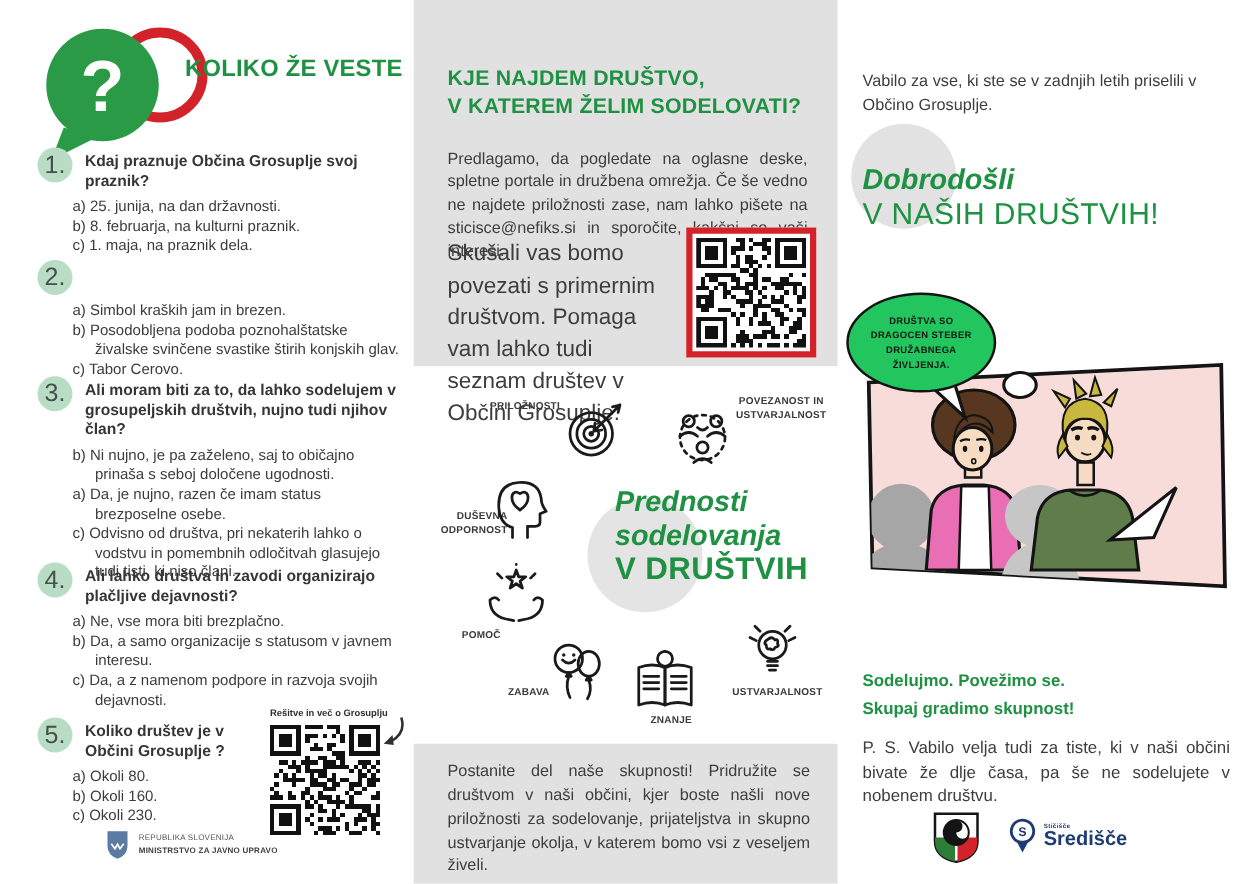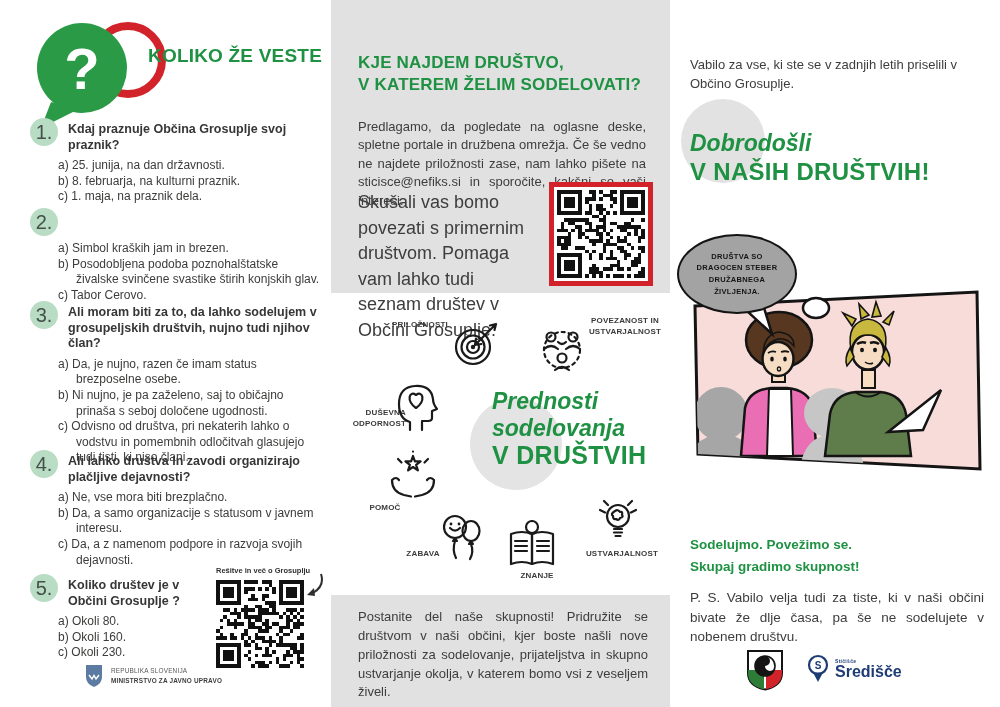--- a/index.html
+++ b/index.html
@@ -28,24 +28,24 @@
   .center-circle{position:absolute;left:470px;top:398px;width:92px;height:92px;border-radius:50%;background:#e4e4e4}
   .center-text{position:absolute;left:492px;top:388px;line-height:1.16}
   .center-text .it{font-style:italic;font-weight:700;font-size:23px;color:#1f9143}
   .center-text .bd{font-weight:700;font-size:25px;color:#1f9143;letter-spacing:.3px}
   .mid-bottom-text{position:absolute;left:358px;top:608px;width:290px;font-size:13px;line-height:1.45;text-align:justify;color:#3d3d3d}
   
   .r-intro{position:absolute;left:690px;top:56px;width:292px;font-size:13px;line-height:1.45;color:#3d3d3d}
   .r-circle{position:absolute;left:681px;top:99px;width:84px;height:84px;border-radius:50%;background:#e2e2e2}
   .r-welcome{position:absolute;left:690px;top:130px;line-height:1.2}
   .r-welcome .it{font-style:italic;font-weight:700;font-size:23px;color:#1f9143}
-  .r-welcome .bd{font-weight:700;font-size:24px;color:#1f9143;letter-spacing:.3px}
+  .r-welcome .bd{font-weight:400;font-size:24px;color:#1f9143;letter-spacing:.3px}
   .comic{position:absolute;left:675px;top:228px;width:312px;height:292px}
   .comic svg.scene{position:absolute;left:0;top:0}
-  .bubble{position:absolute;background:#a3a3a3;border:2.2px solid #141414;border-radius:50%;display:flex;align-items:center;justify-content:center;text-align:center;font-weight:700;font-size:7.5px;line-height:1.55;letter-spacing:.3px;color:#141414;padding:8px 12px}
+  .bubble{position:absolute;background:#22c55e;border:2.2px solid #141414;border-radius:50%;display:flex;align-items:center;justify-content:center;text-align:center;font-weight:700;font-size:7.5px;line-height:1.55;letter-spacing:.3px;color:#141414;padding:8px 12px}
   .bubble1{left:2px;top:6px;width:120px;height:80px}
   .bubble2{left:112px;top:180px;width:178px;height:98px}
   .r-green{position:absolute;left:690px;top:534px;color:#1f9143;font-weight:700;font-size:13.5px;line-height:1.6}
   .r-ps{position:absolute;left:690px;top:588px;width:294px;font-size:13.5px;line-height:1.45;text-align:justify;color:#3d3d3d}
   .logo-sredisce{position:absolute;left:806px;top:654px;display:flex;align-items:center;gap:5px}
   .logo-sredisce .txt{line-height:1;color:#1e3c74}
   .logo-sredisce .tiny{font-size:5px;font-weight:700;letter-spacing:.3px}
   .logo-sredisce .big{font-size:16px;font-weight:700}
   svg .stroke{fill:none;stroke:#1a1a1a;stroke-width:2.2;stroke-linecap:round;stroke-linejoin:round}
 </style>
@@ -89,22 +89,22 @@
     <li>c) Tabor Cerovo.</li>
   </ul>
 </div>
 
 <div class="q-block" style="top:301px">
   <div class="q-head">
     <div class="q-num">3.</div>
     <div class="q-text">Ali moram biti za to, da lahko sodelujem v grosupeljskih društvih, nujno tudi njihov član?</div>
   </div>
   <ul class="q-opts">
+    <li>b) Ni nujno, je pa zaželeno, saj to običajno prinaša s seboj določene ugodnosti.</li>
     <li>a) Da, je nujno, razen če imam status brezposelne osebe.</li>
-    <li>b) Ni nujno, je pa zaželeno, saj to običajno prinaša s seboj določene ugodnosti.</li>
     <li>c) Odvisno od društva, pri nekaterih lahko o vodstvu in pomembnih odločitvah glasujejo tudi tisti, ki niso člani.</li>
   </ul>
 </div>
 
 <div class="q-block" style="top:450px">
   <div class="q-head">
     <div class="q-num">4.</div>
     <div class="q-text">Ali lahko društva in zavodi organizirajo plačljive dejavnosti?</div>
   </div>
   <ul class="q-opts">

